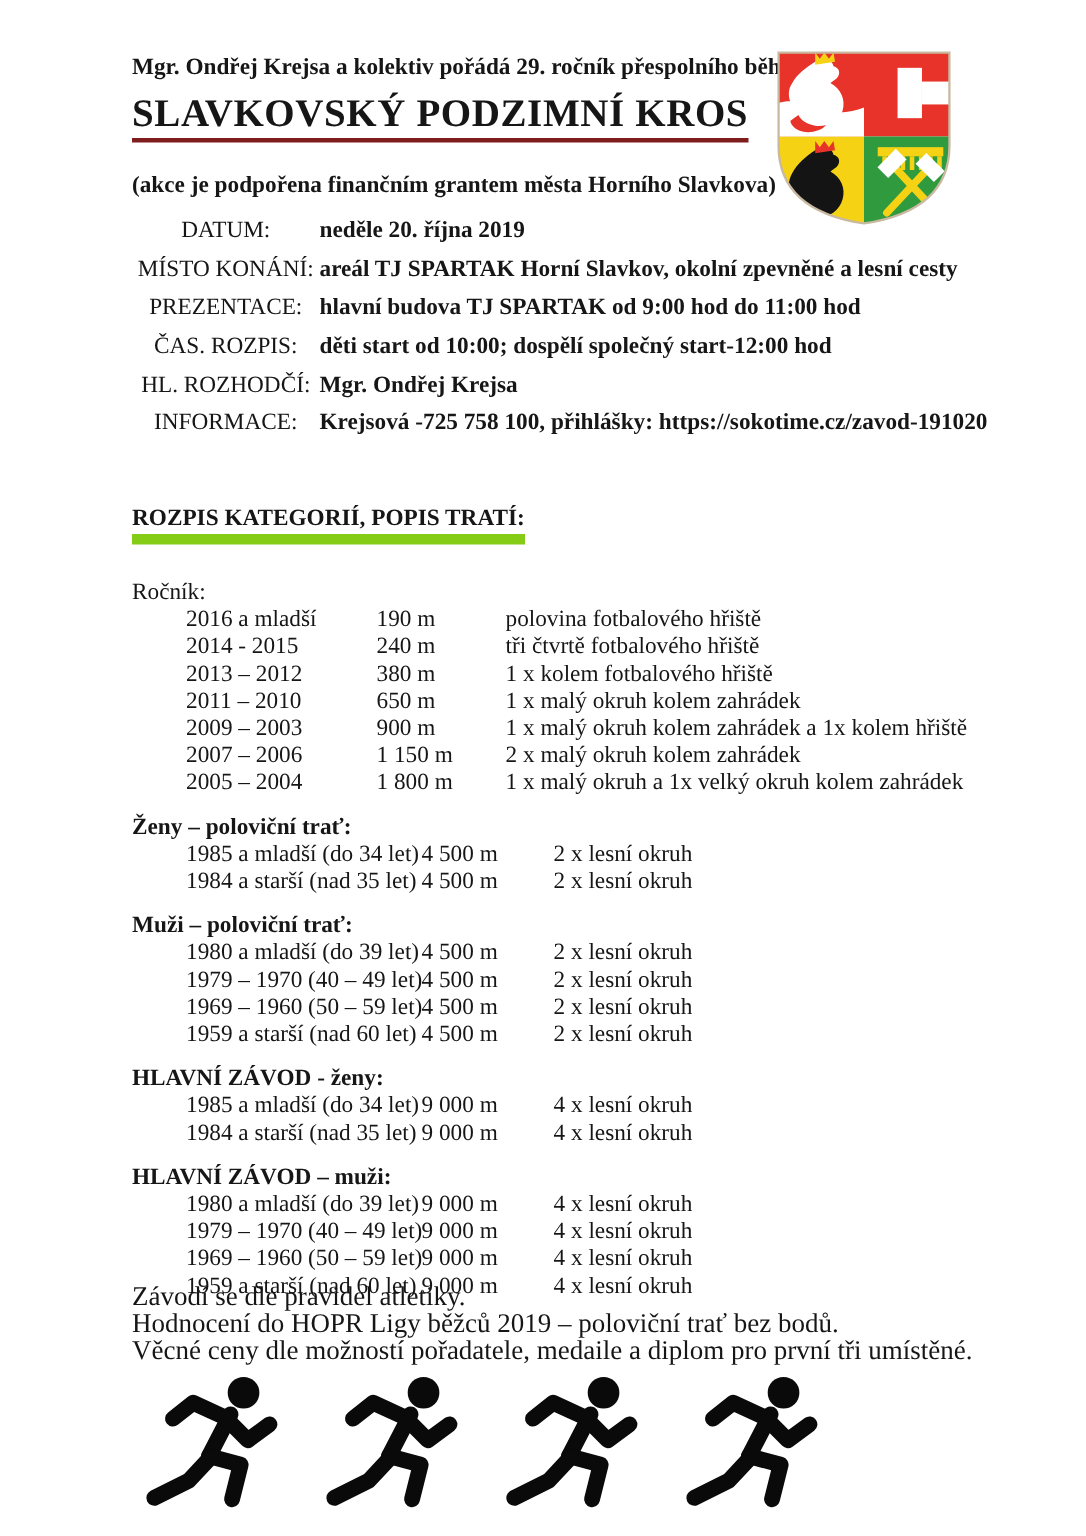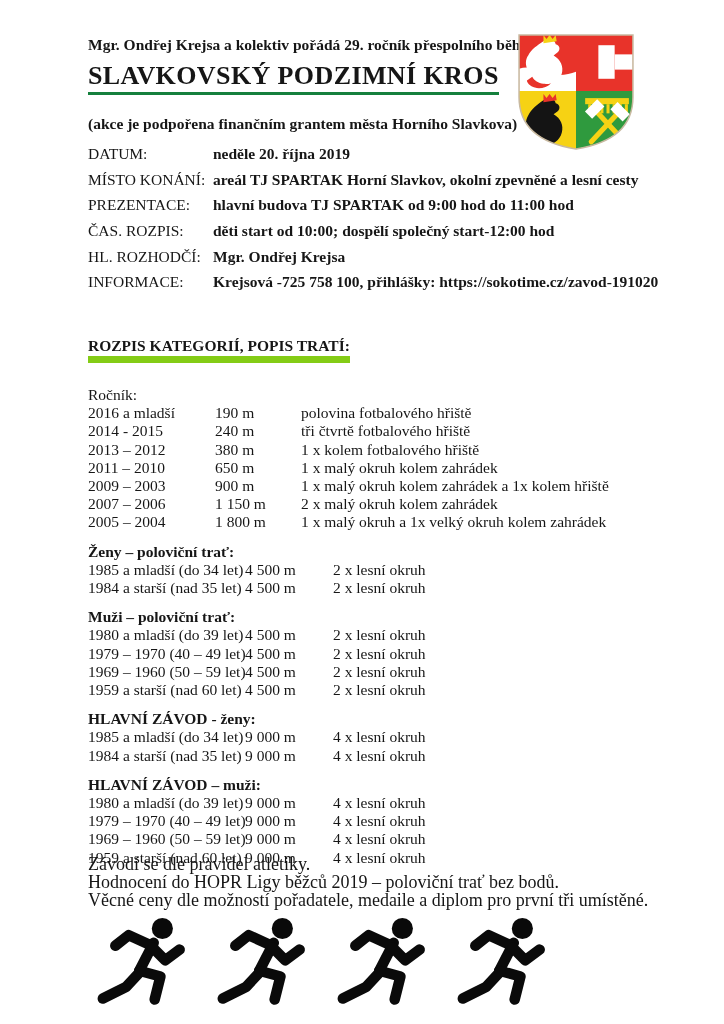--- a/index.html
+++ b/index.html
@@ -5,38 +5,38 @@
   html,body{margin:0;padding:0;background:#ffffff;}
   .page{
     position:relative;width:724px;height:1024px;background:#ffffff;
     font-family:"Liberation Serif", serif;color:#161616;overflow:hidden;
   }
   
   .header{position:absolute;left:88px;top:36px;}
   .intro{font-size:15.5px;font-weight:bold;}
   .title{
     font-size:26px;font-weight:bold;letter-spacing:.4px;
-    display:inline-block;border-bottom:3px solid #15803d;padding-bottom:1px;margin-top:7px;
+    display:inline-block;border-bottom:3px solid #7f1d1d;padding-bottom:1px;margin-top:7px;
   }
   .subtitle{font-size:15.5px;font-weight:bold;margin-top:20px;}
   
   .crest{position:absolute;left:514px;top:32px;}
   
-  .info{position:absolute;left:88px;top:141px;}
+  .info{position:absolute;left:88px;top:141px;text-align:center;}
   .info-row{display:flex;height:25.7px;align-items:center;font-size:15.5px;}
   .info-label{width:125px;flex:0 0 auto;}
   .info-value{font-weight:bold;white-space:nowrap;}
   
   .categories{position:absolute;left:88px;top:336px;font-size:15.5px;}
   .cat-heading{
     font-weight:bold;display:inline-block;
     border-bottom:7px solid #84cc16;padding-bottom:1px;line-height:19px;
   }
   .year-label{margin-top:23px;line-height:18.2px;}
-  .trow{display:flex;line-height:18.2px;white-space:nowrap;}
+  .trow{display:flex;line-height:18.2px;white-space:nowrap;margin-left:36px;}
   .year-tbl .c1{width:127px;flex:0 0 auto;}
   .year-tbl .c2{width:86px;flex:0 0 auto;}
   .grp-title{font-weight:bold;margin-top:11px;line-height:18.2px;}
   .grp .c1{width:157px;flex:0 0 auto;}
   .grp .c2{width:88px;flex:0 0 auto;}
   
   .notes{position:absolute;left:88px;top:855px;font-size:18px;line-height:18.2px;}
   
   .runners{position:absolute;left:94px;top:916px;display:flex;gap:14px;}
 </style>

